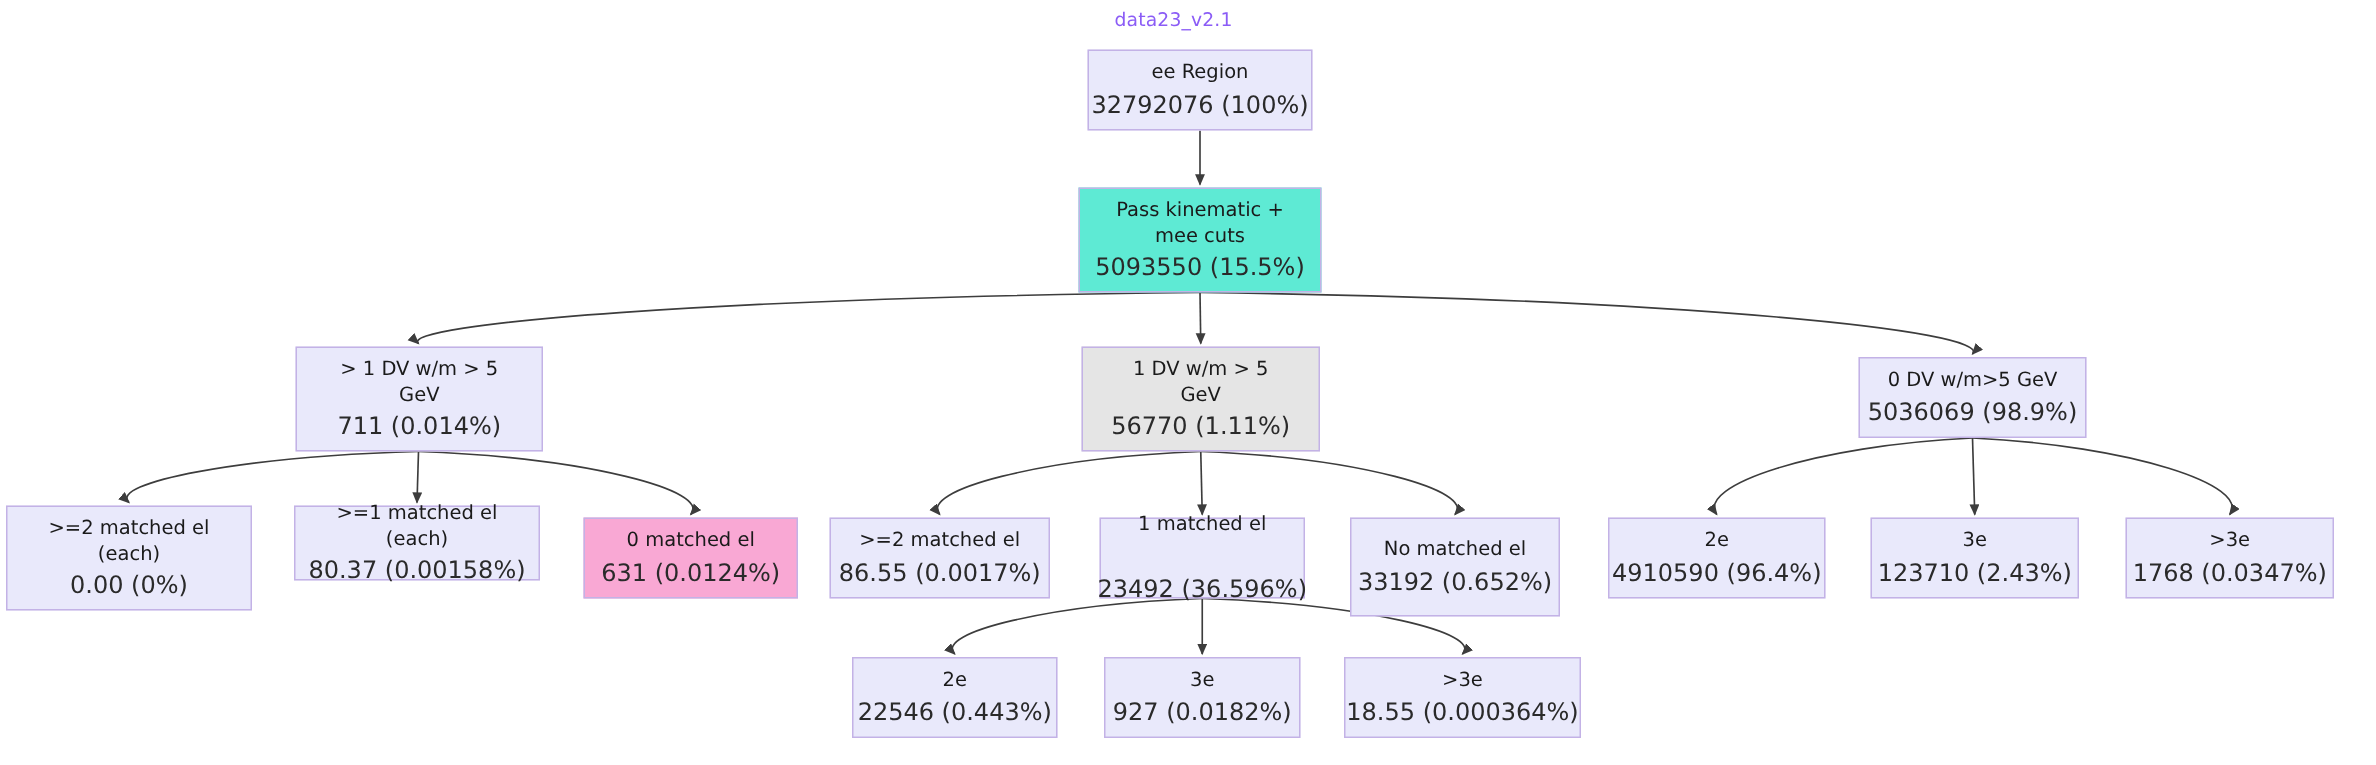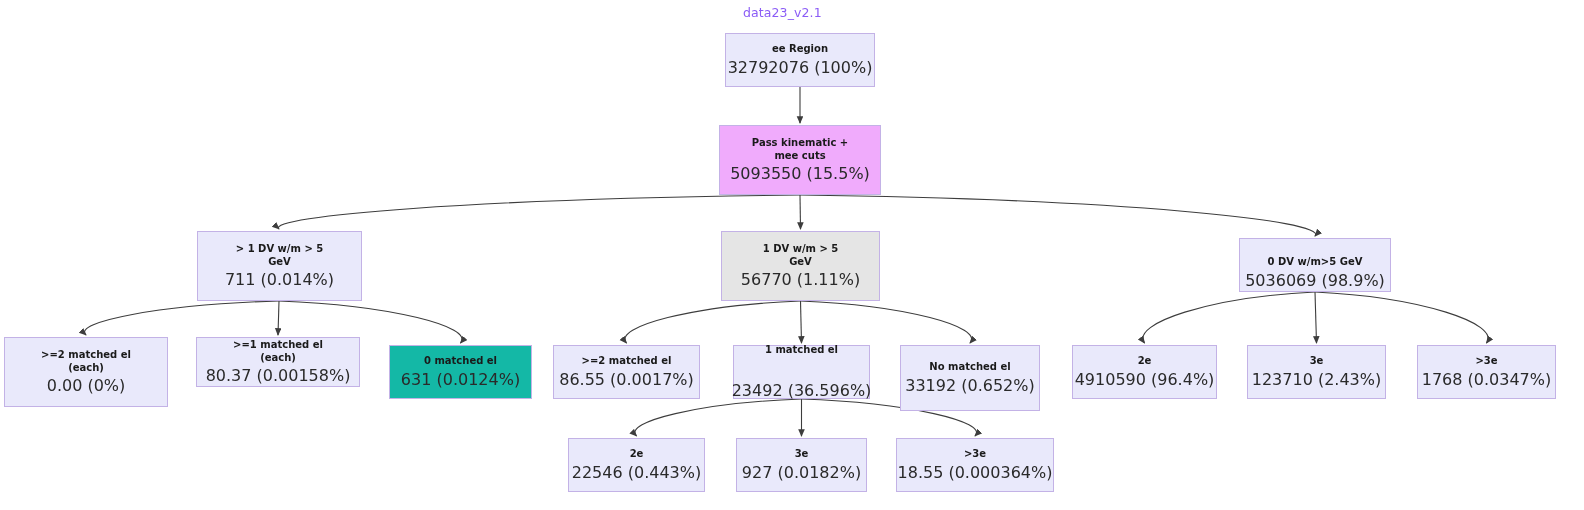--- a/index.html
+++ b/index.html
@@ -41,22 +41,22 @@
     border: 1.2px solid #c3b2e6;
     display: flex;
     flex-direction: column;
     align-items: center;
     justify-content: center;
     text-align: center;
     color: #1c1c1c;
     line-height: 1.33;
   }
   .node-label {
-    font-size: 10px;
-    font-weight: bold;
+    font-size: 13px;
+    font-weight: normal;
     white-space: pre-line;
     color: #1a1a1a;
   }
   .node-stat {
     font-size: 16px;
     font-weight: normal;
     color: #2a2a2a;
     margin-top: 1px;
     white-space: nowrap;
   }
@@ -92,50 +92,50 @@
       </g>
   </svg>
 
   <div class="graph-title" style="left: 743px; top: 5px;">data23_v2.1</div>
 
   <div id="node-layer">
       <div class="node-box" style="left: 725px; top: 33px; width: 150px; height: 54px; background: rgb(233, 233, 251); border-color: rgb(195, 178, 230);">
         <div class="node-label">ee Region</div>
         <div class="node-stat">32792076 (100%)</div>
       </div>
-      <div class="node-box" style="left: 719px; top: 125px; width: 162px; height: 70px; background: #f0abfc; border-color: rgb(195, 178, 230);">
+      <div class="node-box" style="left: 719px; top: 125px; width: 162px; height: 70px; background: #5eead4; border-color: rgb(195, 178, 230);">
         <div class="node-label">Pass kinematic +
 mee cuts</div>
         <div class="node-stat">5093550 (15.5%)</div>
       </div>
       <div class="node-box" style="left: 197px; top: 231px; width: 165px; height: 70px; background: rgb(233, 233, 251); border-color: rgb(195, 178, 230);">
         <div class="node-label">&gt; 1 DV w/m &gt; 5
 GeV</div>
         <div class="node-stat">711 (0.014%)</div>
       </div>
       <div class="node-box" style="left: 721px; top: 231px; width: 159px; height: 70px; background: #e5e5e5; border-color: rgb(195, 178, 230);">
         <div class="node-label">1 DV w/m &gt; 5
 GeV</div>
         <div class="node-stat">56770 (1.11%)</div>
       </div>
-      <div class="node-box" style="left: 1239px; top: 238px; width: 152px; height: 54px; background: rgb(233, 233, 251); border-color: rgb(195, 178, 230); justify-content: flex-end;">
+      <div class="node-box" style="left: 1239px; top: 238px; width: 152px; height: 54px; background: rgb(233, 233, 251); border-color: rgb(195, 178, 230);">
         <div class="node-label">0 DV w/m&gt;5 GeV</div>
         <div class="node-stat">5036069 (98.9%)</div>
       </div>
       <div class="node-box" style="left: 4px; top: 337px; width: 164px; height: 70px; background: rgb(233, 233, 251); border-color: rgb(195, 178, 230);">
         <div class="node-label">&gt;=2 matched el
 (each)</div>
         <div class="node-stat">0.00 (0%)</div>
       </div>
       <div class="node-box" style="left: 196px; top: 337px; width: 164px; height: 50px; background: rgb(233, 233, 251); border-color: rgb(195, 178, 230);">
         <div class="node-label">&gt;=1 matched el
 (each)</div>
         <div class="node-stat">80.37 (0.00158%)</div>
       </div>
-      <div class="node-box" style="left: 389px; top: 345px; width: 143px; height: 54px; background: #14b8a6; border-color: rgb(195, 178, 230);">
+      <div class="node-box" style="left: 389px; top: 345px; width: 143px; height: 54px; background: #f9a8d4; border-color: rgb(195, 178, 230);">
         <div class="node-label">0 matched el</div>
         <div class="node-stat">631 (0.0124%)</div>
       </div>
       <div class="node-box" style="left: 553px; top: 345px; width: 147px; height: 54px; background: rgb(233, 233, 251); border-color: rgb(195, 178, 230);">
         <div class="node-label">&gt;=2 matched el</div>
         <div class="node-stat">86.55 (0.0017%)</div>
       </div>
       <div class="node-box" style="left: 733px; top: 345px; width: 137px; height: 54px; background: rgb(233, 233, 251); border-color: rgb(195, 178, 230); gap: 23px;">
         <div class="node-label">1 matched el</div>
         <div class="node-stat">23492 (36.596%)</div>

